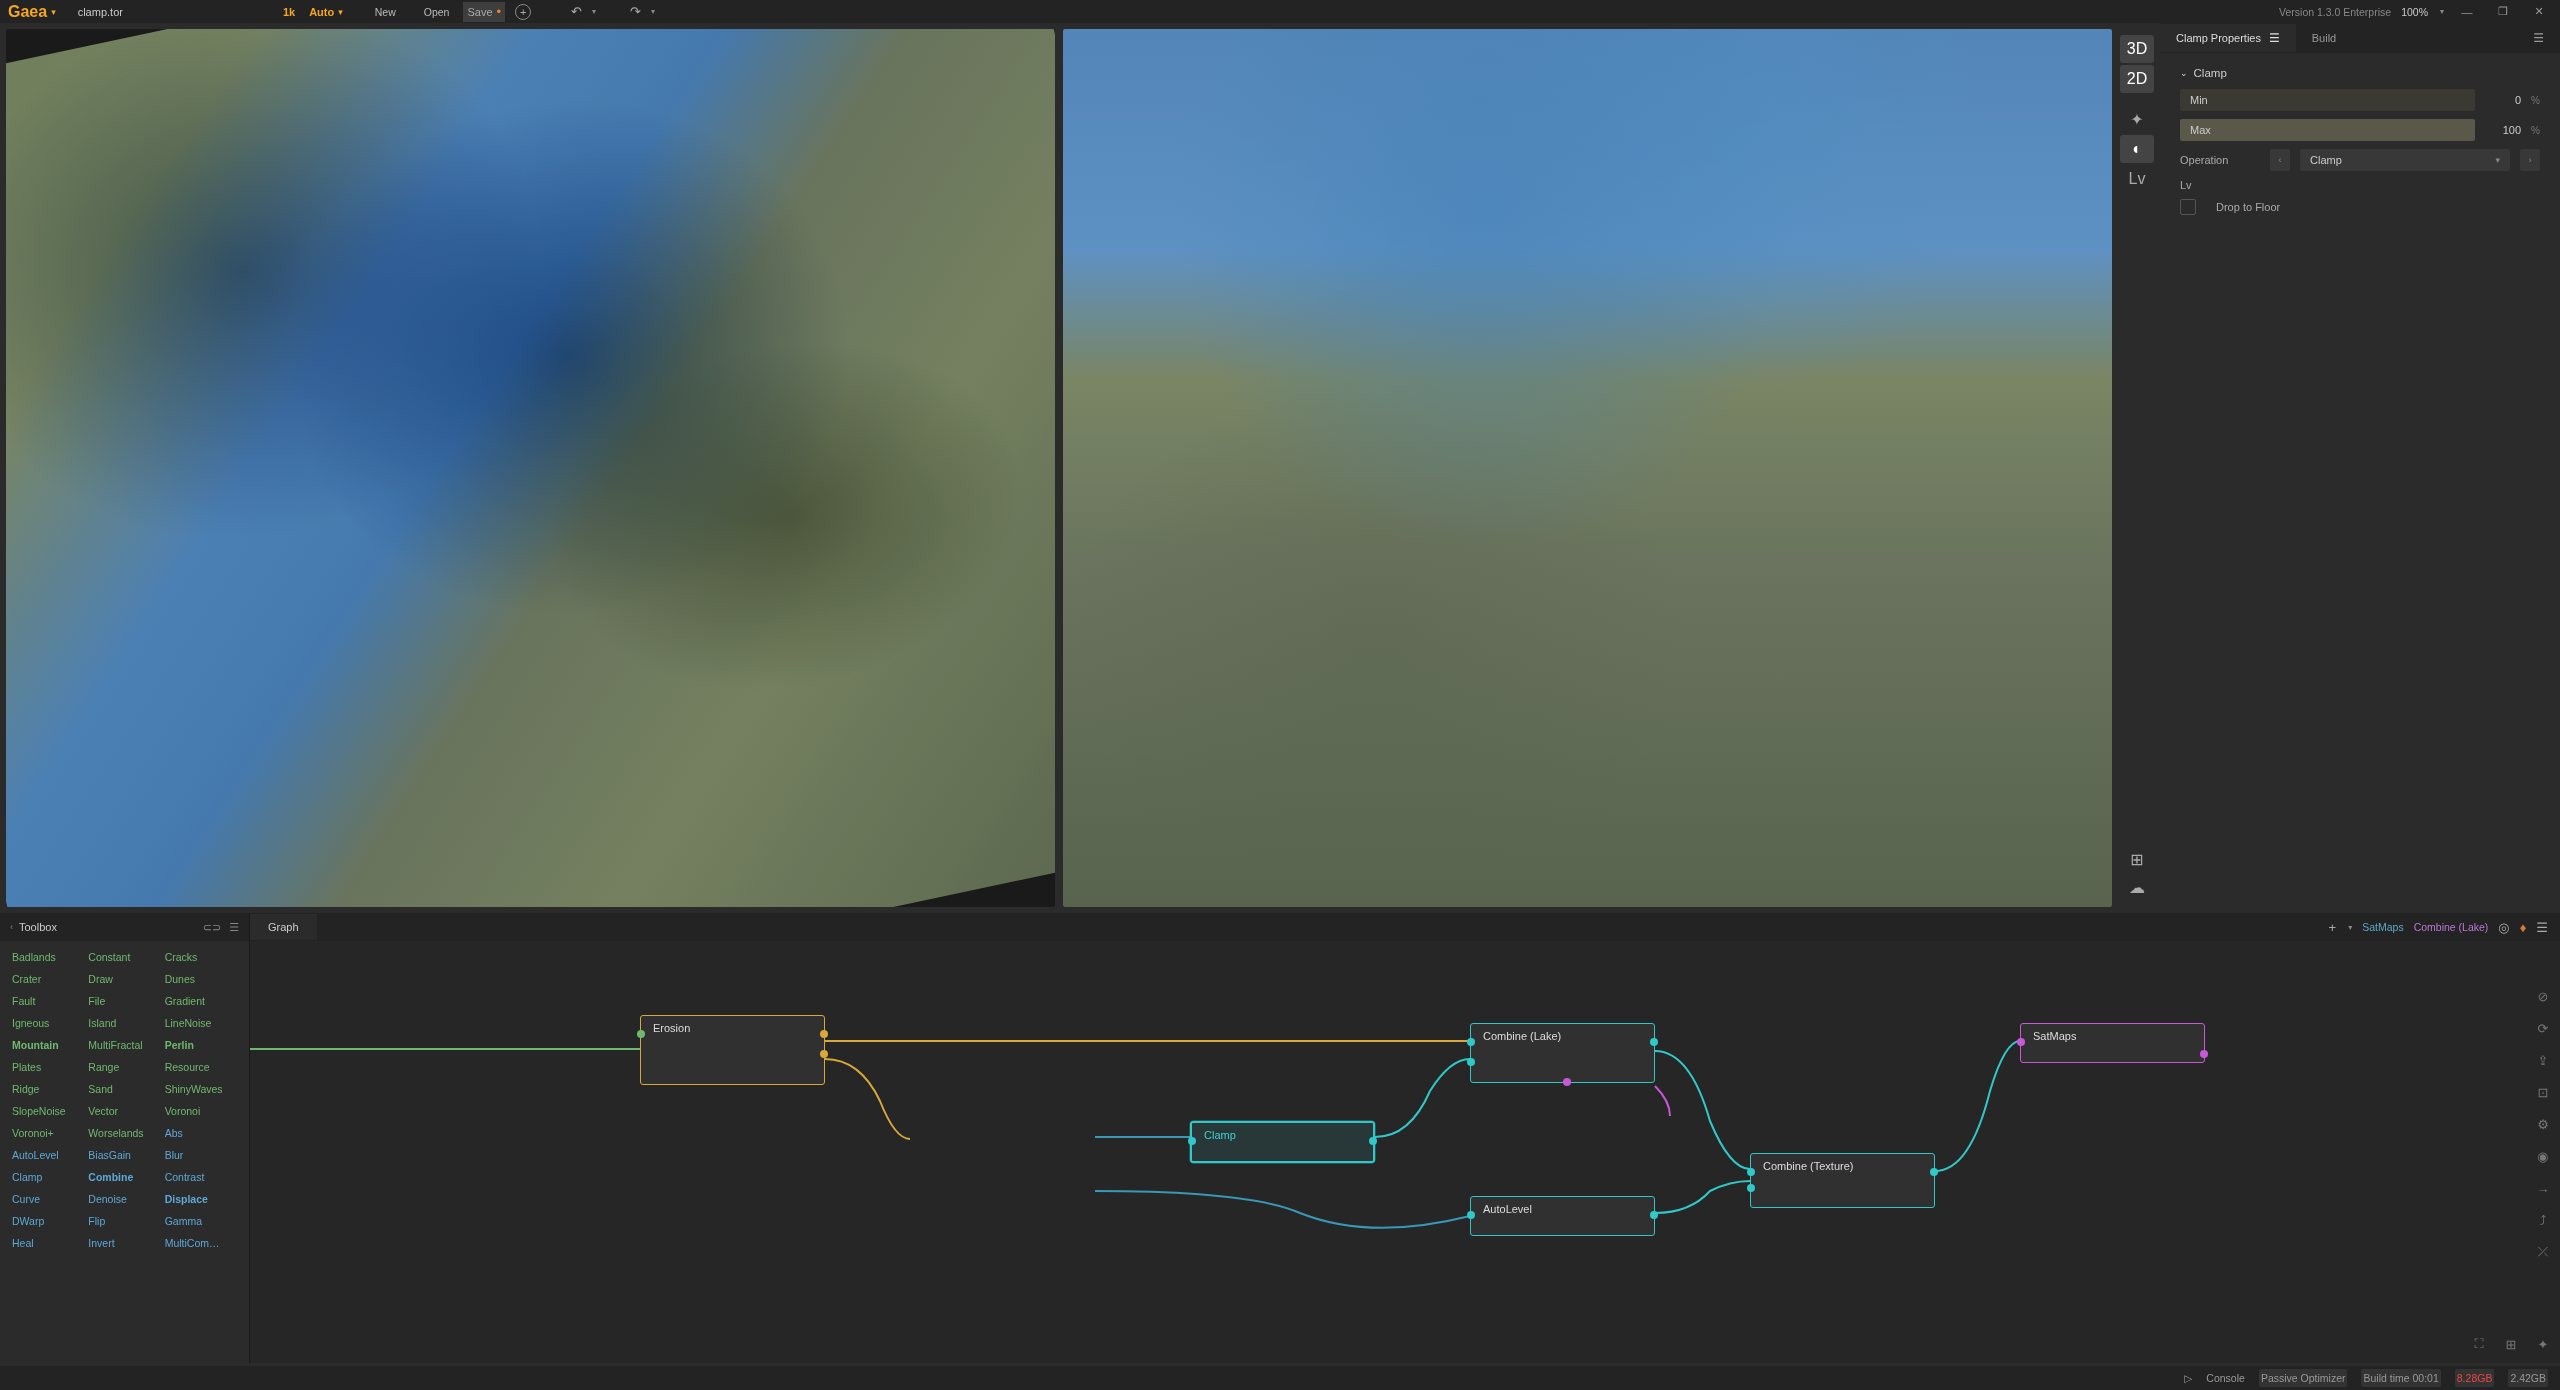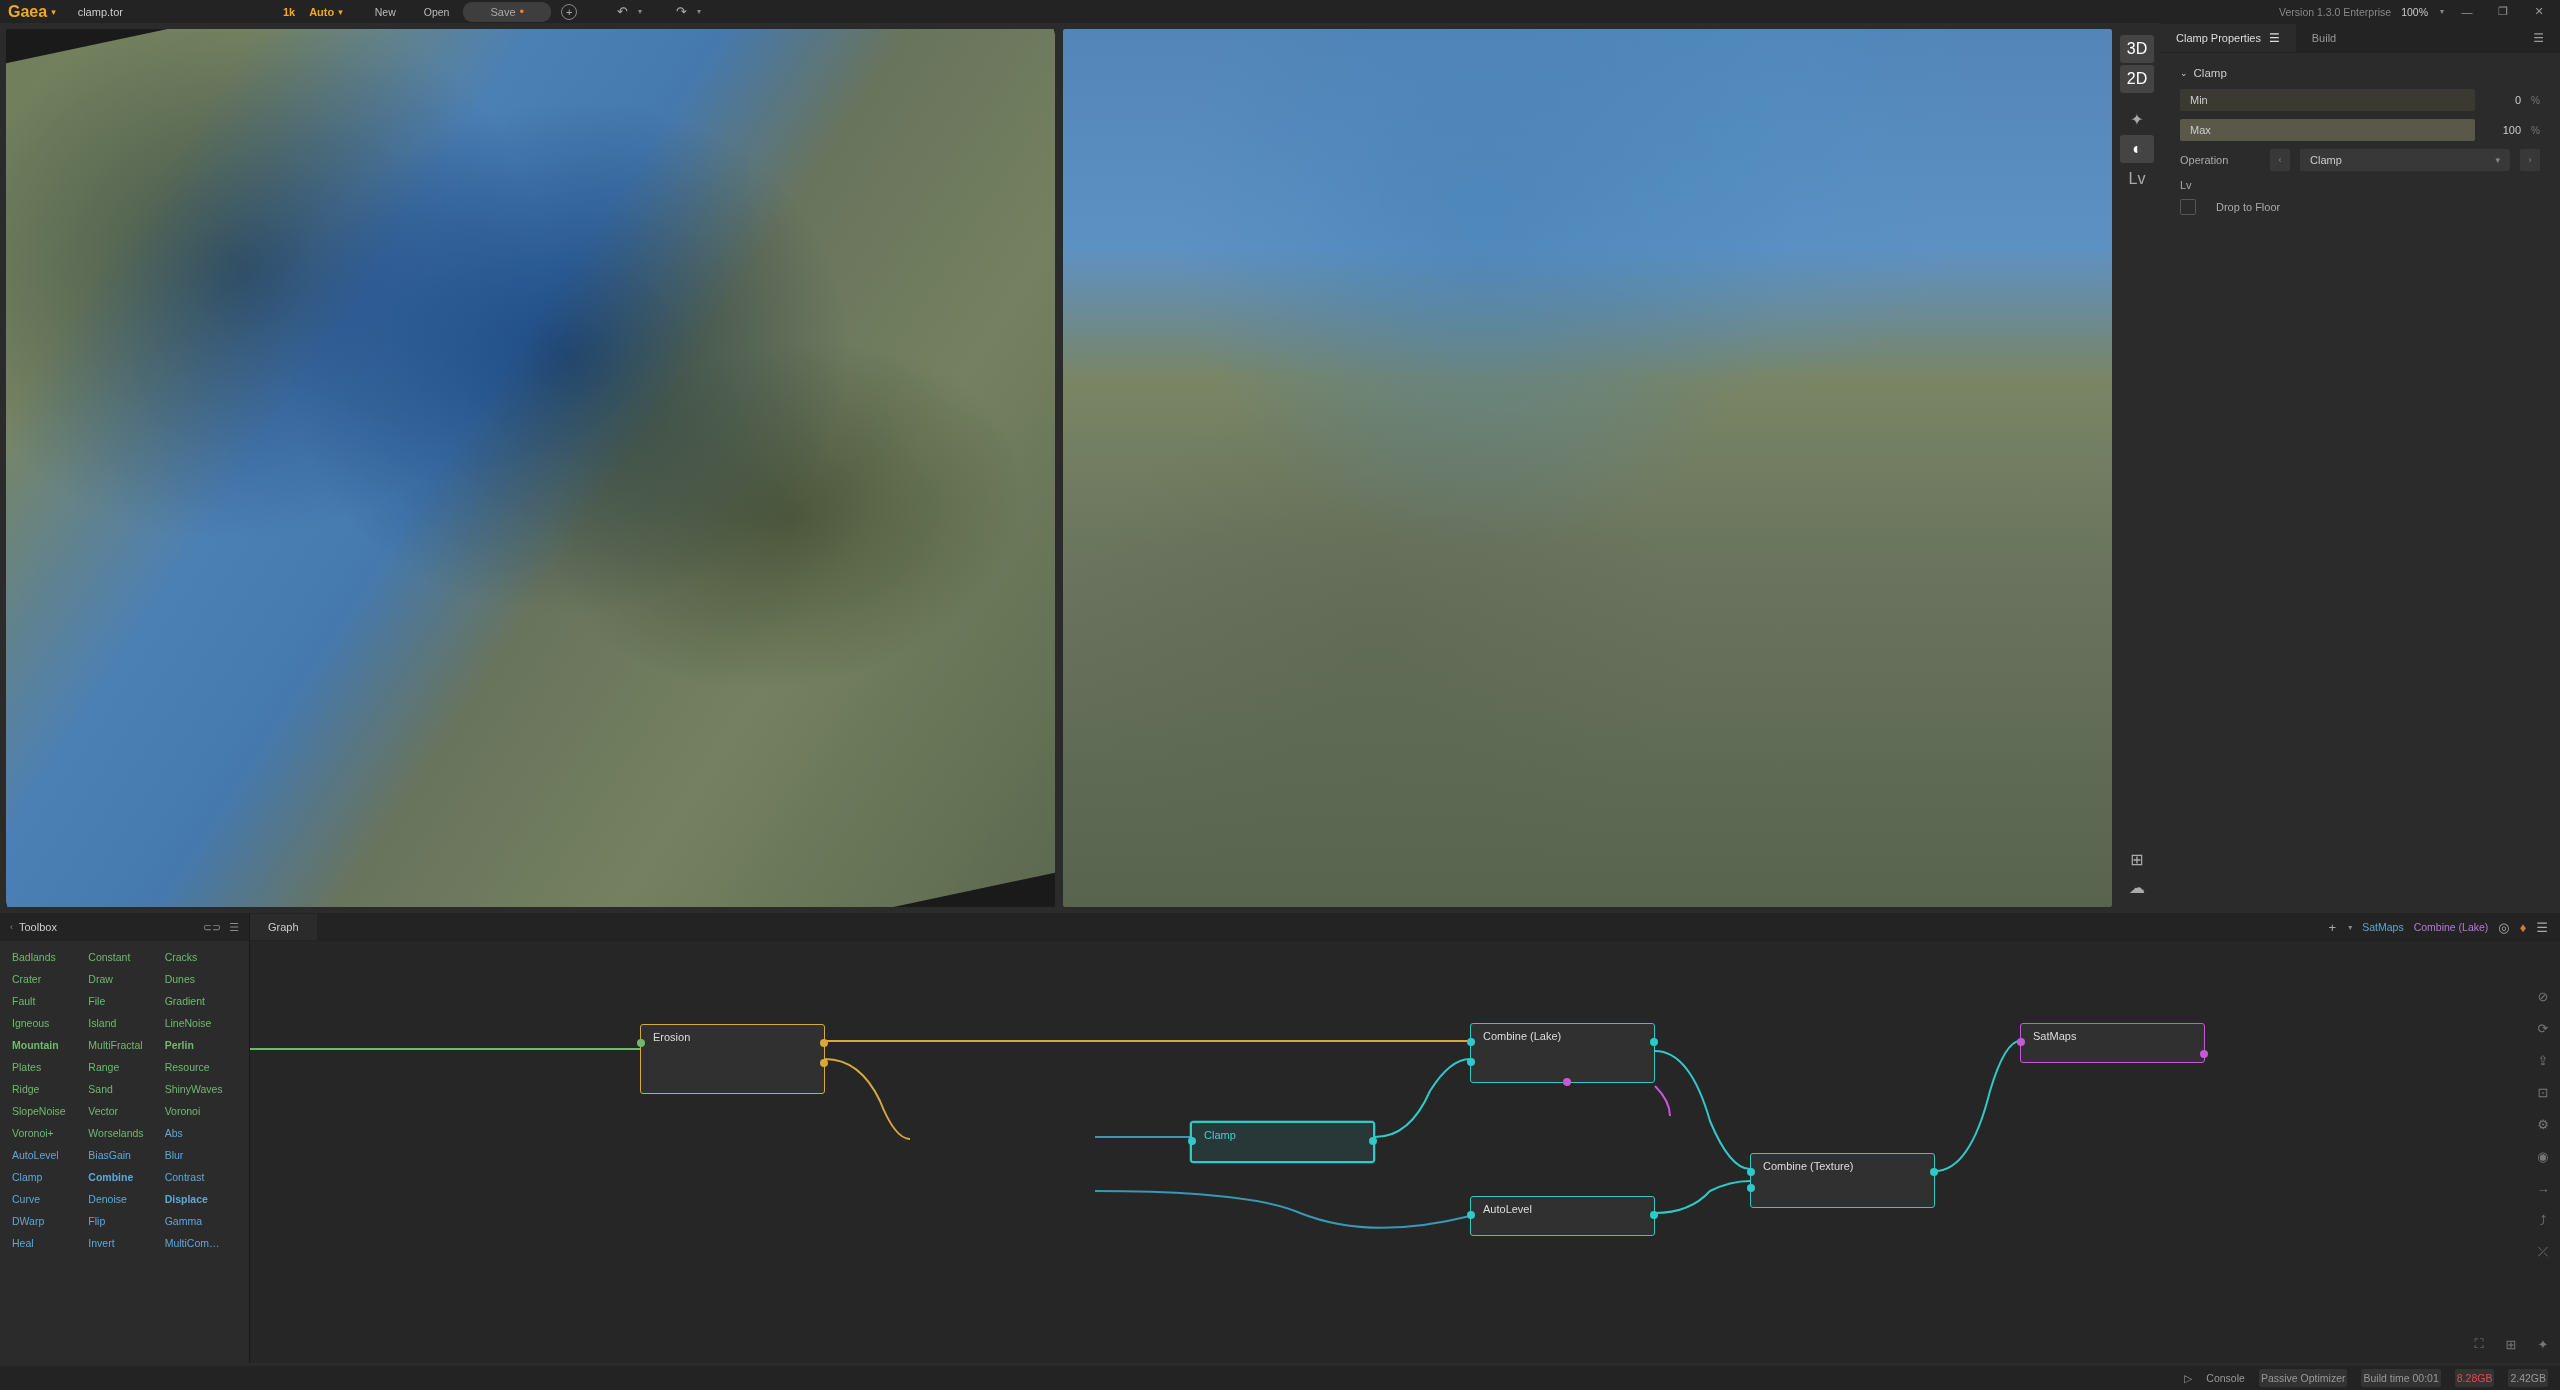--- a/index.html
+++ b/index.html
@@ -5,21 +5,21 @@
 * { margin:0; padding:0; box-sizing:border-box; font-family:'Segoe UI',Arial,sans-serif; }
 body { background:#2b2b2b; color:#aaa; font-size:11px; overflow:hidden; width:2560px; height:1390px; }
 .titlebar { height:23px; background:#232323; display:flex; align-items:center; padding:0 8px; }
 .logo { color:#f5a623; font-size:16px; font-weight:600; padding-right:4px; }
 .logo-caret { color:#f5a623; font-size:9px; margin-right:22px; }
 .filename { color:#ccc; font-size:11px; flex:0 0 auto; }
 .res { color:#f5a623; font-weight:600; margin-right:14px;text-align:right; }
 .auto { color:#f5a623; font-weight:600; margin-right:4px; }
 .auto-caret { color:#f5a623; font-size:9px; margin-right:18px; }
 .tbtn { background:transparent; border:none; color:#bbb; font-size:10.5px; padding:4px 14px; cursor:pointer; }
-.save { background:#3e3e3e; padding:4px 27px; border-radius:9px; display:flex; align-items:center; gap:4px; }
+.save { background:#3e3e3e; padding:4px 4px; border-radius:0; display:flex; align-items:center; gap:4px; }
 .save-dot { color:#f08030; font-size:13px; line-height:0; }
 .circplus { width:16px; height:16px; border:1px solid #888; border-radius:50%; display:flex; align-items:center; justify-content:center; margin-left:10px; font-size:11px; color:#aaa; cursor:pointer; }
 .undo-redo { display:flex; gap:8px; margin-left:40px; align-items:center; }
 .icn { color:#aaa; font-size:13px; cursor:pointer; }
 .caret-sm { font-size:8px; color:#888; margin-left:2px; }
 .t-right { display:flex; align-items:center; gap:10px; margin-left:auto; }
 .version { color:#888; font-size:10.5px; }
 .zoom { color:#ccc; font-size:10.5px; }
 .win-btn { width:26px; height:20px; display:flex; align-items:center; justify-content:center; color:#999; cursor:pointer; font-size:11px; }
 
@@ -79,21 +79,21 @@
 .graph-tabs { height:28px; background:#232323; display:flex; align-items:center; }
 .gtab { padding:7px 18px; font-size:11px; color:#ccc; background:#2b2b2b; }
 .gtab-right { margin-left:auto; display:flex; align-items:center; gap:10px; padding-right:12px; }
 .gtab-txt { font-size:10.5px; }
 .c-cyan { color:#5da8c8; }
 .c-purple { color:#b878d8; }
 .graph-canvas { flex:1; background:#262626; position:relative; }
 .node { position:absolute; border:1.5px solid; border-radius:3px; background:#303030; font-size:11px; color:#ddd; }
 .node-title { padding:6px 12px 0; font-weight:500; }
 .node-body { height:40px; }
-.n-erosion { border-color:#d8a838; left:390px; top:83px; width:185px; }
+.n-erosion { border-color:#d8a838; left:390px; top:74px; width:185px; }
 .n-erosion .node-body { height:50px; }
 .n-lakes { border-color:#3898b8; left:660px; top:180px; width:185px; }
 .n-lakes .node-body { height:60px; }
 .n-clamp { border-color:#30c8c8; border-width:2px; left:940px; top:180px; width:185px; background:#283838; }
 .n-clamp .node-body { height:20px; }
 .n-clamp .node-title { color:#40d0d0; }
 .n-comblake { border-color:#30c8c8; left:1220px; top:82px; width:185px; }
 .n-autolevel { border-color:#30c8c8; left:1220px; top:255px; width:185px; }
 .n-autolevel .node-body { height:20px; }
 .n-combtex { border-color:#30c8c8; left:1500px; top:212px; width:185px; }

